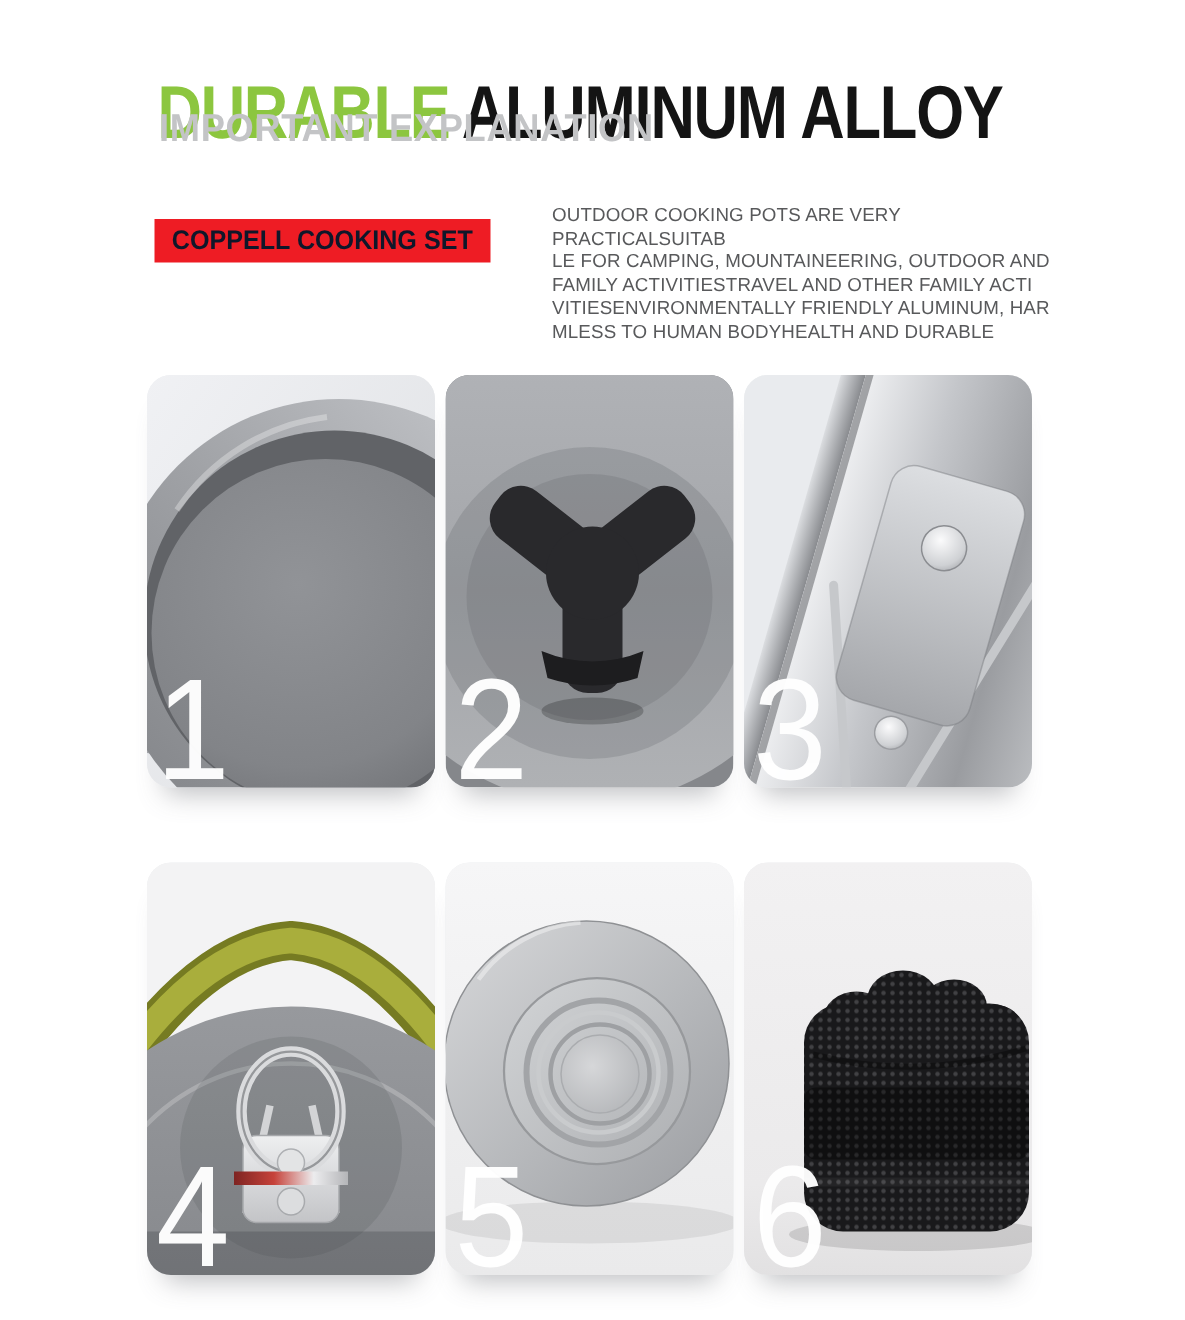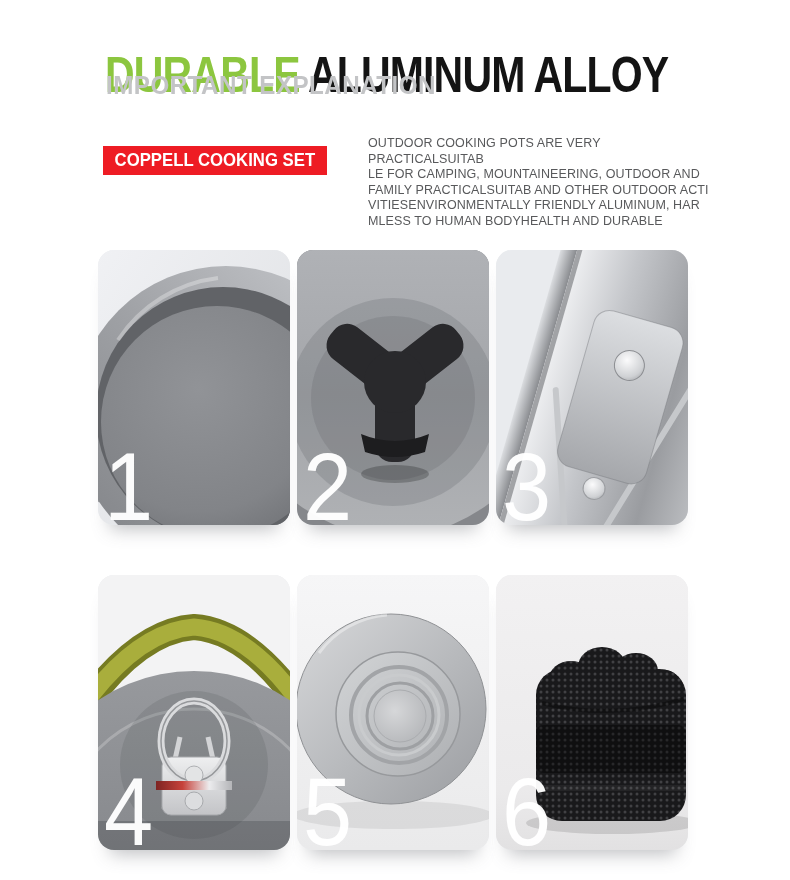--- a/index.html
+++ b/index.html
@@ -16,21 +16,21 @@
   .title .hl{color:#8cc63f;}
   .title .rest{color:#141414;margin-left:10px;}
   .subtitle{
     position:absolute;left:106px;top:72px;white-space:nowrap;
     font-size:26px;font-weight:bold;letter-spacing:0.5px;color:#c3c4c6;
     transform:scaleX(0.93);transform-origin:left top;line-height:1;
   }
   
   .badge{
     position:absolute;left:103px;top:146px;width:224px;height:29px;
-    background:#ee1c24;color:#ffffff;display:flex;align-items:center;justify-content:center;
+    background:#ee1c24;color:#0f172a;display:flex;align-items:center;justify-content:center;
     font-size:18px;font-weight:bold;white-space:nowrap;
   }
   .badge .inner{transform:scaleX(0.93);letter-spacing:0px;}
   .desc{
     position:absolute;left:368px;top:136px;width:345px;
     font-size:12.5px;line-height:15.6px;color:#58595b;
     white-space:pre-line;letter-spacing:0.1px;
   }
   
   .gallery{
@@ -56,21 +56,21 @@
 <div class="canvas">
 
   <h1 class="title"><span class="hl">DURABLE</span><span class="rest">ALUMINUM ALLOY</span></h1>
   <div class="subtitle">IMPORTANT EXPLANATION</div>
 
   <div class="badge">
     <span class="inner">COPPELL COOKING SET</span>
   </div>
   <div class="desc">OUTDOOR COOKING POTS ARE VERY PRACTICALSUITAB
 LE FOR CAMPING, MOUNTAINEERING, OUTDOOR AND
-FAMILY PRACTICALSUITAB AND OTHER OUTDOOR ACTI
+FAMILY ACTIVITIESTRAVEL AND OTHER FAMILY ACTI
 VITIESENVIRONMENTALLY FRIENDLY ALUMINUM, HAR
 MLESS TO HUMAN BODYHEALTH AND DURABLE</div>
 
   <div class="gallery">
 
     <div class="tile">
       <svg width="192" height="275" viewBox="0 0 192 275">
         <defs>
           <linearGradient id="t1bg" x1="0" y1="0" x2="1" y2="1">
             <stop offset="0" stop-color="#f0f1f4"></stop>

